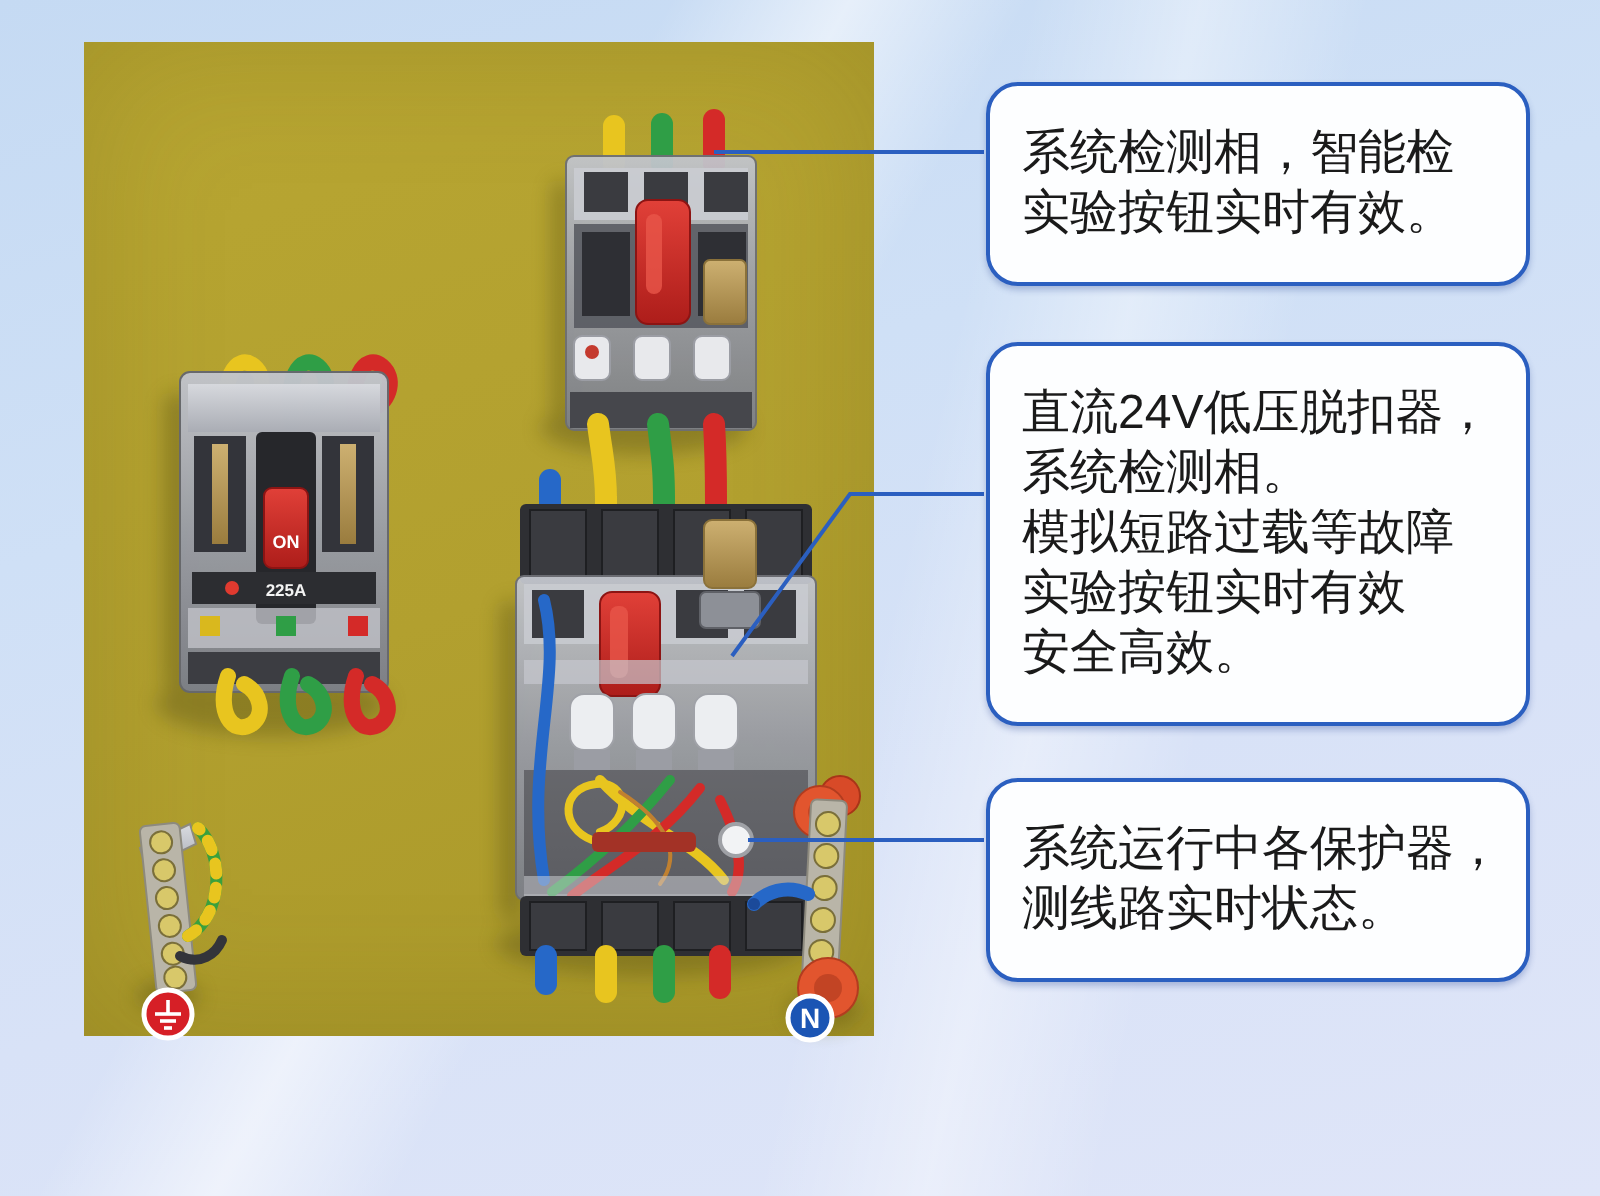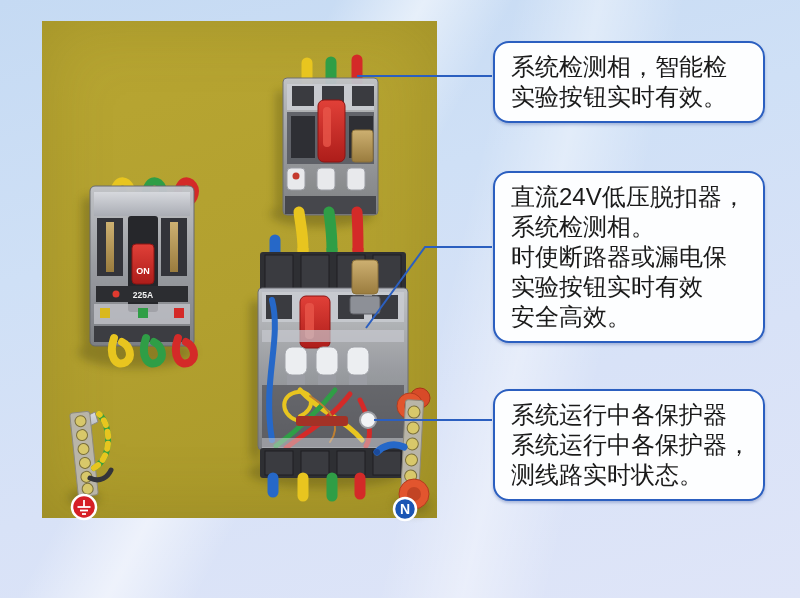--- a/index.html
+++ b/index.html
@@ -13,21 +13,21 @@
   }
   .panel{
     position:absolute;left:42px;top:21px;width:395px;height:497px;
     background:linear-gradient(160deg,#b8a632 0%,#b2a02f 55%,#a99829 100%);
     box-shadow:inset 0 0 70px rgba(92,82,12,.22);
   }
   .overlay{position:absolute;left:0;top:0;width:800px;height:598px;}
   .callout{
     position:absolute;left:493px;width:272px;box-sizing:border-box;
     background:#fdfeff;border:2px solid #2b5fc0;border-radius:16px;
-    padding:9px 16px;color:#1a1a1a;font-size:24px;line-height:30px;
+    padding:19px 16px;color:#1a1a1a;font-size:24px;line-height:30px;
     box-shadow:0 2px 3px rgba(40,70,150,.30);
   }
   .callout-1{top:41px;}
   .callout-2{top:171px;}
   .callout-3{top:389px;}
   .callout-line{white-space:nowrap;}
   .t-on{font-size:9px;font-weight:bold;fill:#ffffff;text-anchor:middle;}
   .t-rating{font-size:8.5px;font-weight:bold;fill:#f3f3f3;text-anchor:middle;}
   .t-badge{font-size:14px;font-weight:bold;fill:#ffffff;text-anchor:middle;}
 </style>
@@ -255,24 +255,23 @@
   </svg>
 
   <div class="callout callout-1">
     <div class="callout-line">系统检测相，智能检</div>
     <div class="callout-line">实验按钮实时有效。</div>
   </div>
 
   <div class="callout callout-2">
     <div class="callout-line">直流24V低压脱扣器，</div>
     <div class="callout-line">系统检测相。</div>
-    <div class="callout-line">时使断路器或漏电保</div>
+    <div class="callout-line">模拟短路过载等故障</div>
     <div class="callout-line">实验按钮实时有效</div>
     <div class="callout-line">安全高效。</div>
   </div>
 
   <div class="callout callout-3">
-    <div class="callout-line">系统运行中各保护器</div>
     <div class="callout-line">系统运行中各保护器，</div>
     <div class="callout-line">测线路实时状态。</div>
   </div>
 
 </div>
 
 </body></html>

